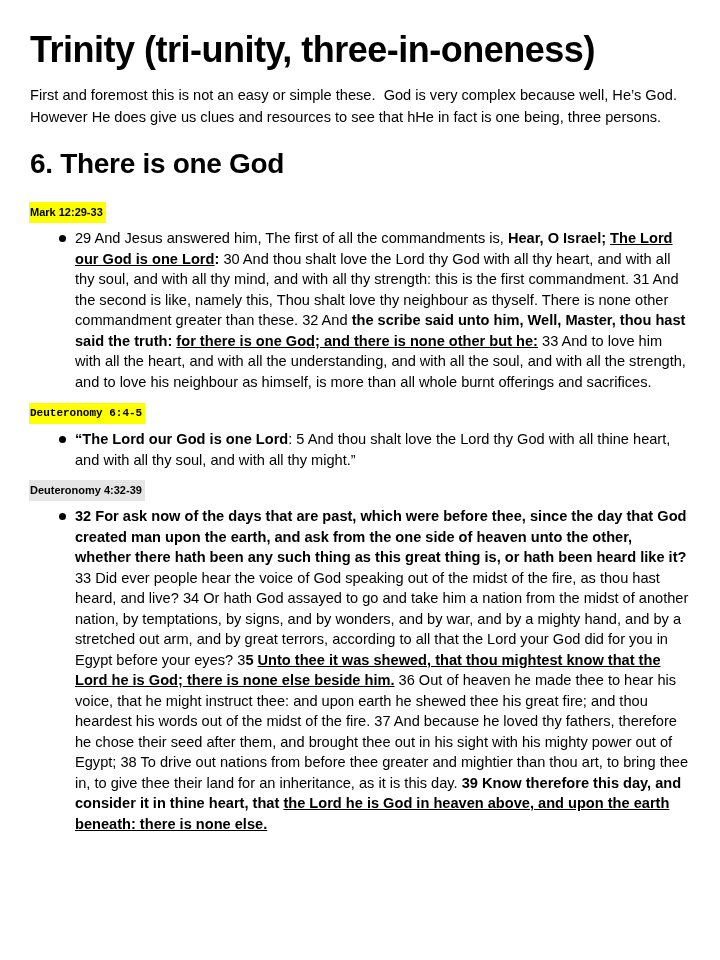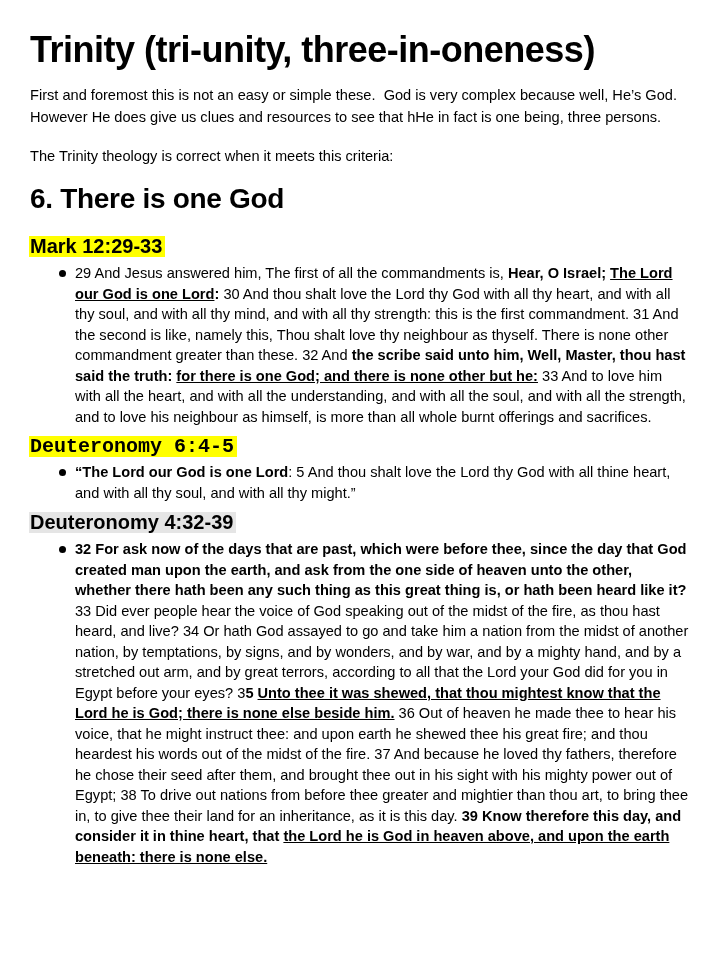--- a/index.html
+++ b/index.html
@@ -24,21 +24,21 @@
   ol.criteria li{
     font-size:14.6px;line-height:19.5px;padding-left:6px;
   }
   h2{
     font-size:28px;font-weight:bold;line-height:34px;
     margin:16px 0 20px 0;letter-spacing:-0.3px;
   }
   .passage{margin:0;}
   .ref-row{margin:9px 0 5px 0;line-height:20px;}
   .hl{
-    display:inline-block;font-weight:bold;font-size:20px;line-height:19px;
+    display:inline-block;font-weight:bold;font-size:11px;line-height:19px;
     padding:1px 3px 1px 1px;margin-left:-1px;
   }
   .verse{
     position:relative;padding-left:45px;margin:0 0 4px 0;
     font-size:14.6px;line-height:20.5px;
   }
   .verse .bullet{
     position:absolute;left:29px;top:7px;width:7px;height:7px;
     border-radius:50%;background:#000;
   }
@@ -47,21 +47,20 @@
 </style>
 </head>
 <body>
 
 <div class="doc">
 
   <h1>Trinity (tri-unity, three-in-oneness)</h1>
 
   <p class="intro">First and foremost this is not an easy or simple these.  God is very complex because well, He’s God. However He does give us clues and resources to see that hHe in fact is one being, three persons.</p>
 
-  <p class="criteria-intro">The Trinity theology is correct when it meets this criteria:</p>
 
 
   <h2>6. There is one God</h2>
 
   <section class="passage">
     <div class="ref-row">
       <span class="hl" style="background-color: rgb(255, 255, 0);">Mark 12:29-33</span>
     </div>
     <div class="verse">
       <span class="bullet"></span>

